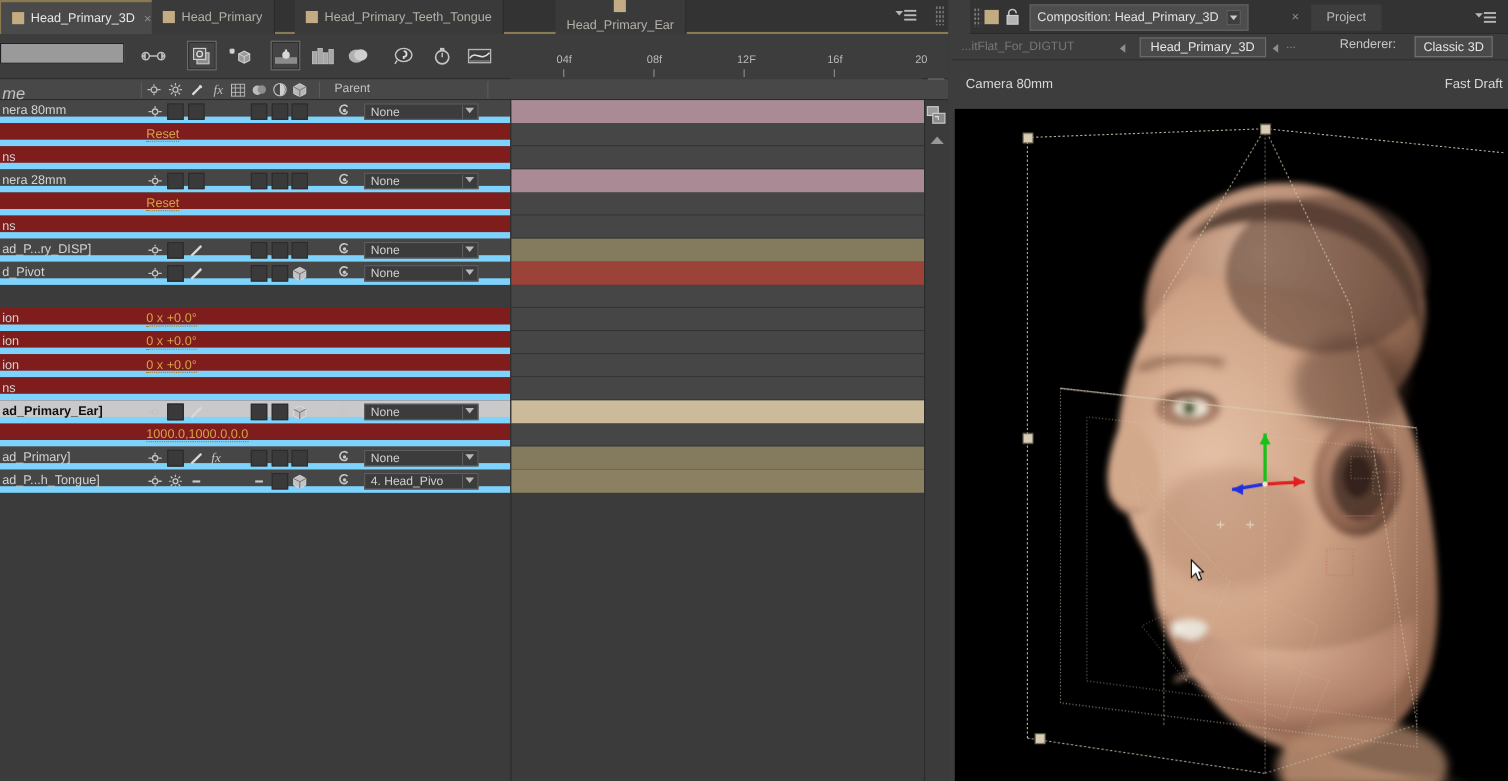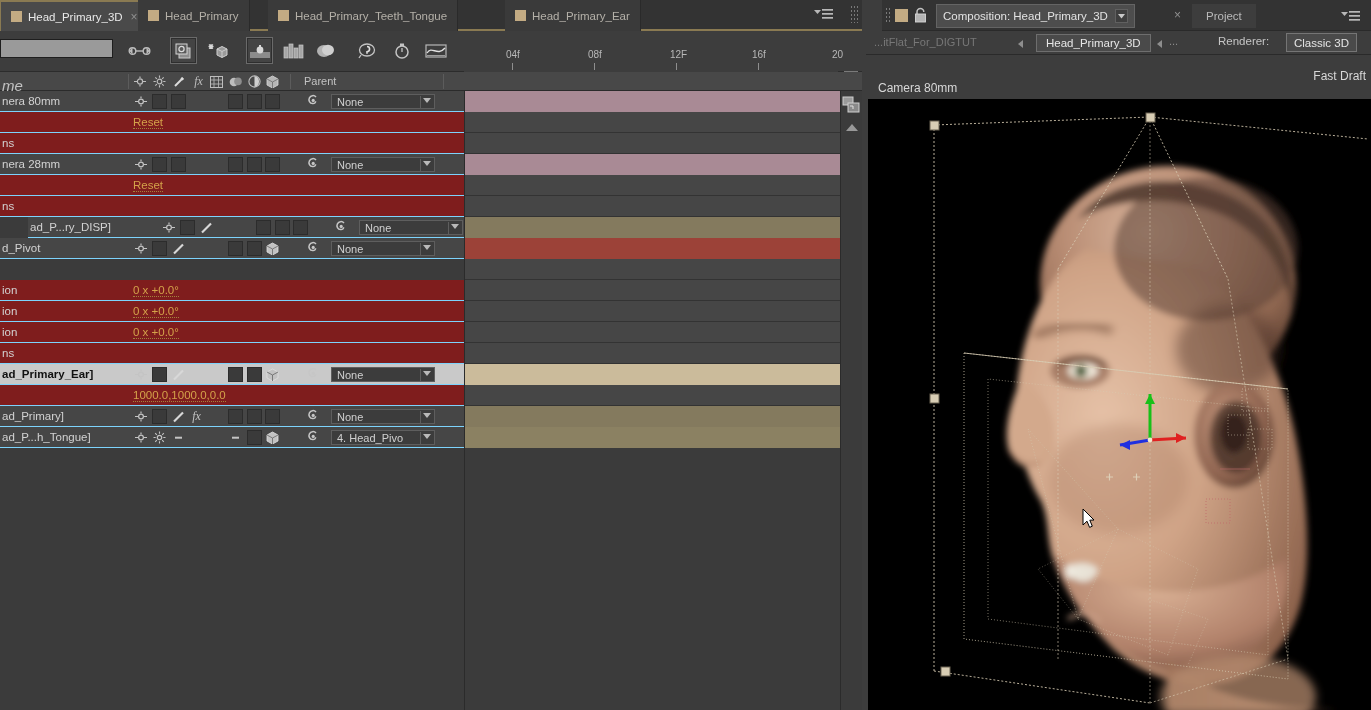--- a/index.html
+++ b/index.html
@@ -55,21 +55,21 @@
                 background:#484848; border-bottom:1px solid #2b2b2b; }
   #hdr-name { position:absolute; left:2px; top:5px; font-size:15px; color:#c2c2c2;font-style:italic; }
   #hdr-parent { position:absolute; left:304px; top:3px; font-size:11px; color:#c2c2c2; }
   .hdr-sw { position:absolute; top:2px; width:15px; height:15px; display:flex;
             align-items:center; justify-content:center; color:#bdbdbd; font-size:10px; }
   .vdiv { position:absolute; top:2px; width:1px; height:15px; background:#5c5c5c; }
 
   
   #rows-area { position:absolute; left:0; top:91px; width:862px; height:619px;
                background:#3b3b3b; overflow:hidden; }
-  .row { position:absolute; left:0; width:464px; height:21px; border-bottom:1px solid #7dd3fc;
+  .row { position:absolute; left:0; width:464px; height:21px; border-bottom:6px solid #7dd3fc;
          background:#464646; }
   .row.prop { background:#7f1d1d; }
   .row.sel  { background:#c9c9c9; }
   .row-name { position:absolute; left:2px; top:4px; font-size:11.5px; color:#d2d2d2;
               white-space:nowrap; }
   .row.sel .row-name { color:#111; font-weight:bold; }
   .row-val { position:absolute; left:133px; top:4px; font-size:11.5px; color:#d4a24a;
              white-space:nowrap; border-bottom:1px dotted #a4823c; }
   .row-reset { position:absolute; left:133px; top:4px; font-size:11.5px; color:#d4a24a;
                border-bottom:1px dotted #a4823c; }
@@ -130,21 +130,21 @@
   #crumb-arrow2 { position:absolute; left:291px; top:9px; border-top:4px solid transparent;
                   border-bottom:4px solid transparent; border-right:5px solid #8e8e8e; }
   #crumb-ellipsis { position:absolute; left:303px; top:4px; font-size:11px; color:#8a8a8a; }
   #renderer-lbl { position:absolute; left:352px; top:4px; font-size:11.5px; color:#c6c6c6; }
   #renderer-val { position:absolute; left:420px; top:2px; height:19px; padding:0 7px;
                   background:#4a4a4a; border:1px solid #757575; display:flex; align-items:center;
                   color:#e4e4e4; font-size:11.5px; }
 
   
   #cp-info { position:absolute; left:0; top:55px; width:505px; height:44px; background:#3d3d3d; }
-  #cam-label { position:absolute; left:12px; top:26px; font-size:12px; color:#d8d8d8; }
+  #cam-label { position:absolute; left:12px; top:14px; font-size:12px; color:#d8d8d8; }
   #draft-label { position:absolute; right:5px; top:14px; font-size:12px; color:#d8d8d8; }
 
   
   #viewer { position:absolute; left:2px; top:99px; width:503px; height:611px;
             background:#000; overflow:hidden; }
   #viewer svg, #viewer canvas { position:absolute; left:0; top:0; }
   #cursor { position:absolute; left:214px; top:409px; width:13px; height:21px; }
 </style>
 </head>
 <body>
@@ -160,21 +160,21 @@
         <span class="tab-close">×</span>
       </div>
       <div class="tl-tab" style="left:138px;">
         <span class="tab-swatch"></span>
         <span>Head_Primary</span>
       </div>
       <div class="tl-tab" style="left:268px;">
         <span class="tab-swatch"></span>
         <span>Head_Primary_Teeth_Tongue</span>
       </div>
-      <div class="tl-tab" style="left:505px;">
+      <div class="tl-tab" style="left:505px;flex-direction:column;">
         <span class="tab-swatch"></span>
         <span>Head_Primary_Ear</span>
       </div>
       <div id="tl-menu-btn">
         <svg width="22" height="16" viewBox="0 0 22 16">
           <path d="M2 4 h7 l-3.5 4 Z" fill="#b8b8b8"></path>
           <rect x="10" y="3" width="11" height="1.7" fill="#b8b8b8"></rect>
           <rect x="10" y="7" width="11" height="1.7" fill="#b8b8b8"></rect>
           <rect x="10" y="11" width="11" height="1.7" fill="#b8b8b8"></rect>
         </svg>
@@ -389,21 +389,21 @@
             <span class="arr"></span>
           </div>
         </div>
         <div class="row prop" style="top: 84px;">
           <div class="row-name"></div>
           <div class="row-reset">Reset</div>
         </div>
         <div class="row prop" style="top: 105px;">
           <div class="row-name">ns</div>
         </div>
-        <div class="row" style="top: 126px; margin-left: 28px;">
+        <div class="row" style="top: 126px;">
           <div class="sw sw-box" style="left: 152px;"></div>
           <div class="row-name">ad_P...ry_DISP]</div>
           <div class="sw sw-glyph" style="left: 133px;">
             <svg width="14" height="11" viewBox="0 0 14 11">
               <path d="M1 5.5 h3 M10 5.5 h3" stroke="#c4c4c4" stroke-width="1.2"></path>
               <circle cx="7" cy="5.5" r="2.4" fill="none" stroke="#c4c4c4" stroke-width="1.2"></circle>
               <path d="M7 2.2 v-1.6 M7 8.8 v1.6" stroke="#c4c4c4" stroke-width="1.2"></path>
             </svg>
           </div>
           <div class="sw sw-box" style="left: 152px;"></div>

